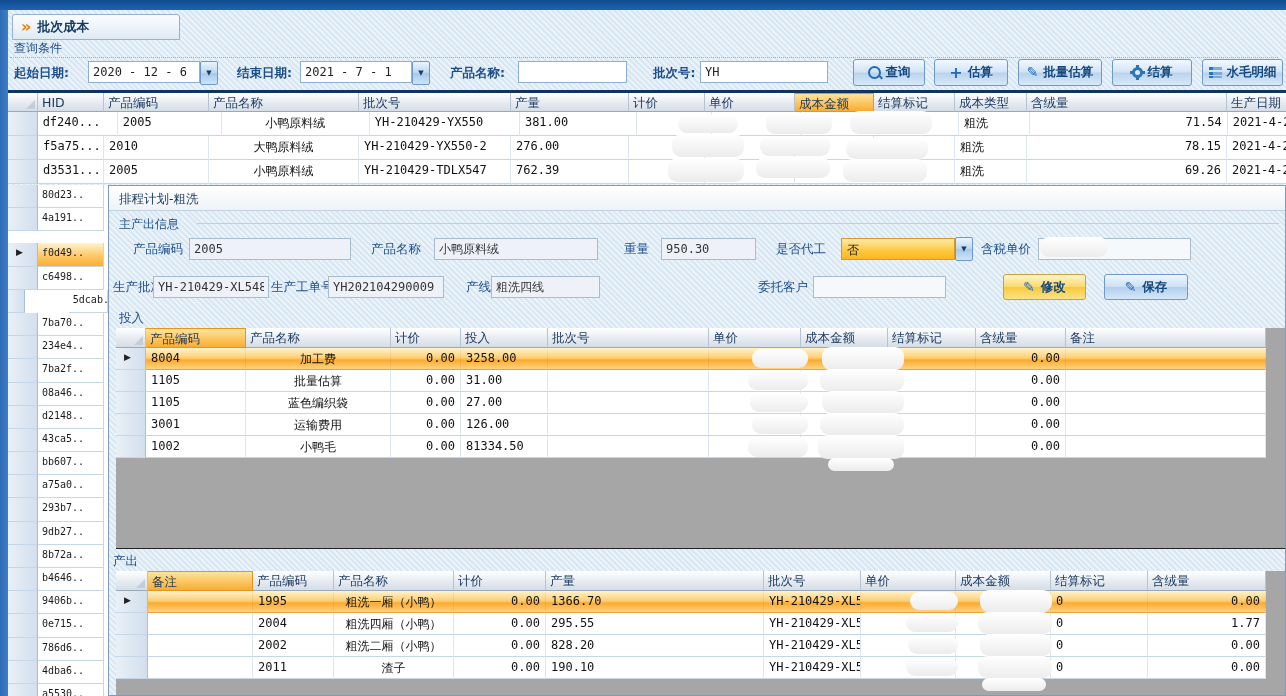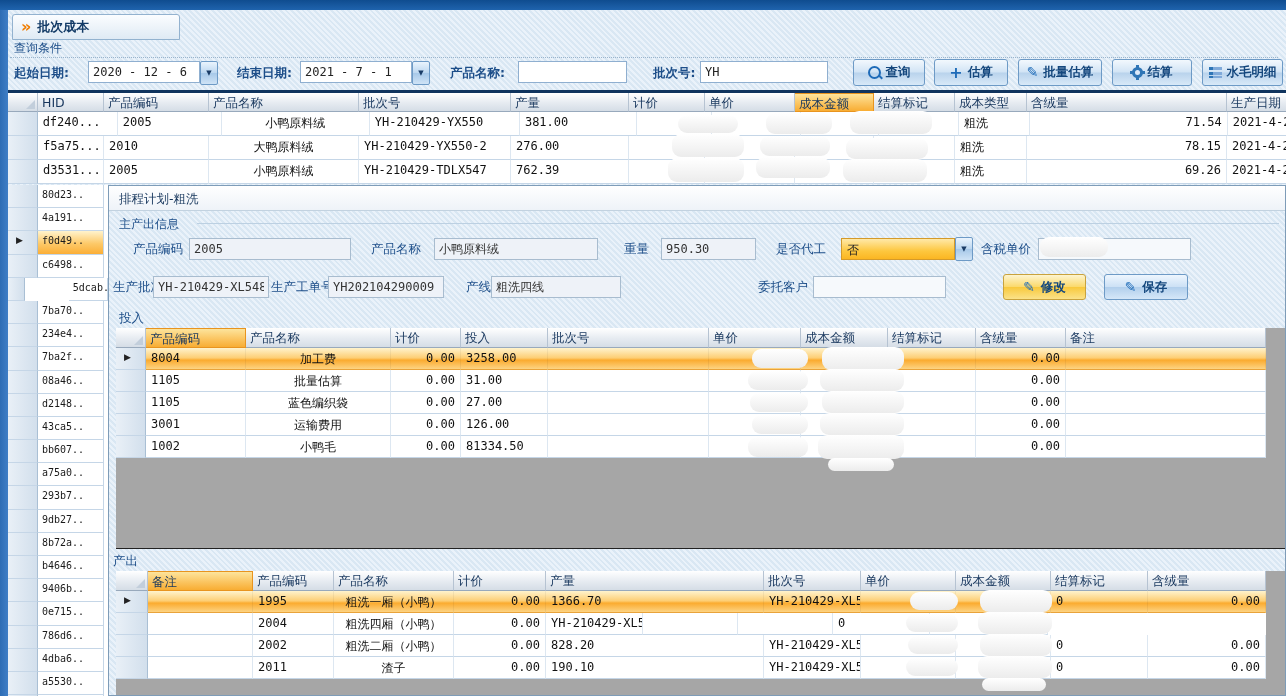--- a/index.html
+++ b/index.html
@@ -206,21 +206,21 @@
 
 <div class="abs" style="left:8px;top:185px;width:100px;height:511px;overflow:hidden;background:#fff;" id="hid-sidebar">
     <div class="hid-row" style="height: 23.2px;">
       <div class="hid-sel"></div>
       <div class="hid-cell">80d23..</div>
     </div>
     <div class="hid-row" style="height: 23.2px;">
       <div class="hid-sel"></div>
       <div class="hid-cell">4a191..</div>
     </div>
-    <div class="hid-row sel" style="height: 23.2px;">
+    <div class="hid-row sel" style="height: 23.2px; margin-top: 12px;">
       <div class="hid-sel"></div>
       <div class="hid-cell">f0d49..</div>
     </div>
     <div class="hid-row" style="height: 23.2px;">
       <div class="hid-sel"></div>
       <div class="hid-cell">c6498..</div>
     </div>
     <div class="hid-row" style="height: 23.2px; gap: 44px;">
       <div class="hid-sel"></div>
       <div class="hid-cell">5dcab..</div>
@@ -316,21 +316,21 @@
   </div>
   <div class="abs dropbtn" style="left:846px;top:51px;height:24px"></div>
   <span class="abs flabel" style="left:872px;top:55px">含税单价</span>
   <input class="abs finput lt" style="left: 929px; top: 52px; width: 153px;" value="">
 
   <span class="abs flabel" style="left:4px;top:93px">生产批次</span>
   <input class="abs finput" style="left: 44px; top: 90px; width: 116px;" value="YH-210429-XL548">
   <span class="abs flabel" style="left:162px;top:93px">生产工单号</span>
   <input class="abs finput" style="left: 219px; top: 90px; width: 116px;" value="YH202104290009">
   <span class="abs flabel" style="left:357px;top:93px">产线</span>
-  <input class="abs finput" style="left: 382px; top: 90px; width: 130px;" value="粗洗四线">
+  <input class="abs finput" style="left: 382px; top: 90px; width: 109px;" value="粗洗四线">
   <span class="abs flabel" style="left:649px;top:93px">委托客户</span>
   <input class="abs finput lt" style="left: 704px; top: 90px; width: 133px;" value="">
   <div class="abs actbtn btn-yellow" style="left:894px;top:88px;width:83px">
     <span class="ico-pencil"></span>
     <span>修改</span>
   </div>
   <div class="abs actbtn btn-blue" style="left:995px;top:88px;width:84px">
     <span class="ico-pencil"></span>
     <span>保存</span>
   </div>
@@ -444,20 +444,21 @@
         <div class="g-cell a-l" style="width: 95px;"></div>
         <div class="g-cell a-l" style="width: 97px;">0</div>
         <div class="g-cell a-r" style="width: 118px;">0.00</div>
       </div>
       <div class="g-row" style="width: 1150px; height: 22px;">
         <div class="g-rowsel" style="width: 32px;"></div>
         <div class="g-cell a-l" style="width: 105px;"></div>
         <div class="g-cell a-l" style="width: 81px;">2004</div>
         <div class="g-cell a-c" style="width: 120px;">粗洗四厢（小鸭）</div>
         <div class="g-cell a-r" style="width: 92px;">0.00</div>
+        <div class="g-cell a-l" style="width: 218px;">295.55</div>
         <div class="g-cell a-l" style="width: 97px;">YH-210429-XL548</div>
         <div class="g-cell a-l" style="width: 95px;"></div>
         <div class="g-cell a-l" style="width: 95px;"></div>
         <div class="g-cell a-l" style="width: 97px;">0</div>
         <div class="g-cell a-r" style="width: 118px;">1.77</div>
       </div>
       <div class="g-row" style="width: 1150px; height: 22px;">
         <div class="g-rowsel" style="width: 32px;"></div>
         <div class="g-cell a-l" style="width: 105px;"></div>
         <div class="g-cell a-l" style="width: 81px;">2002</div>

